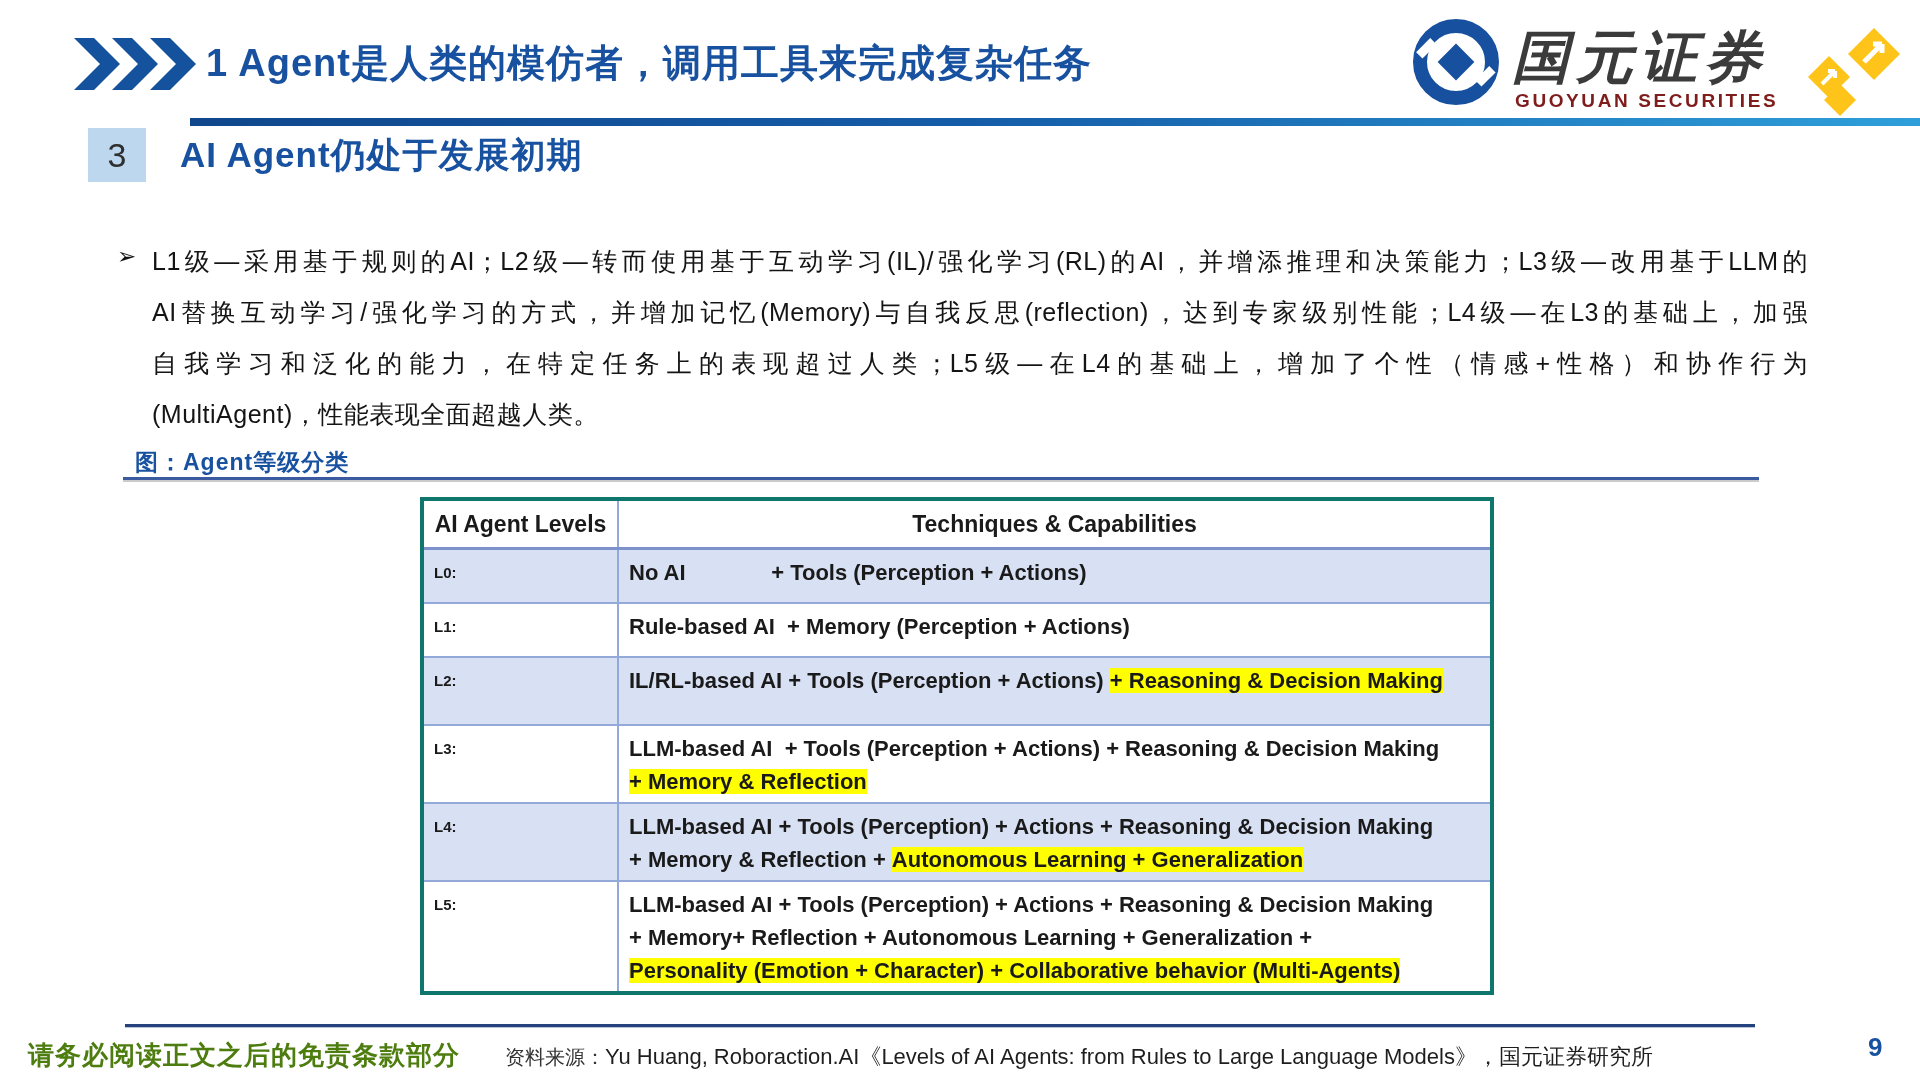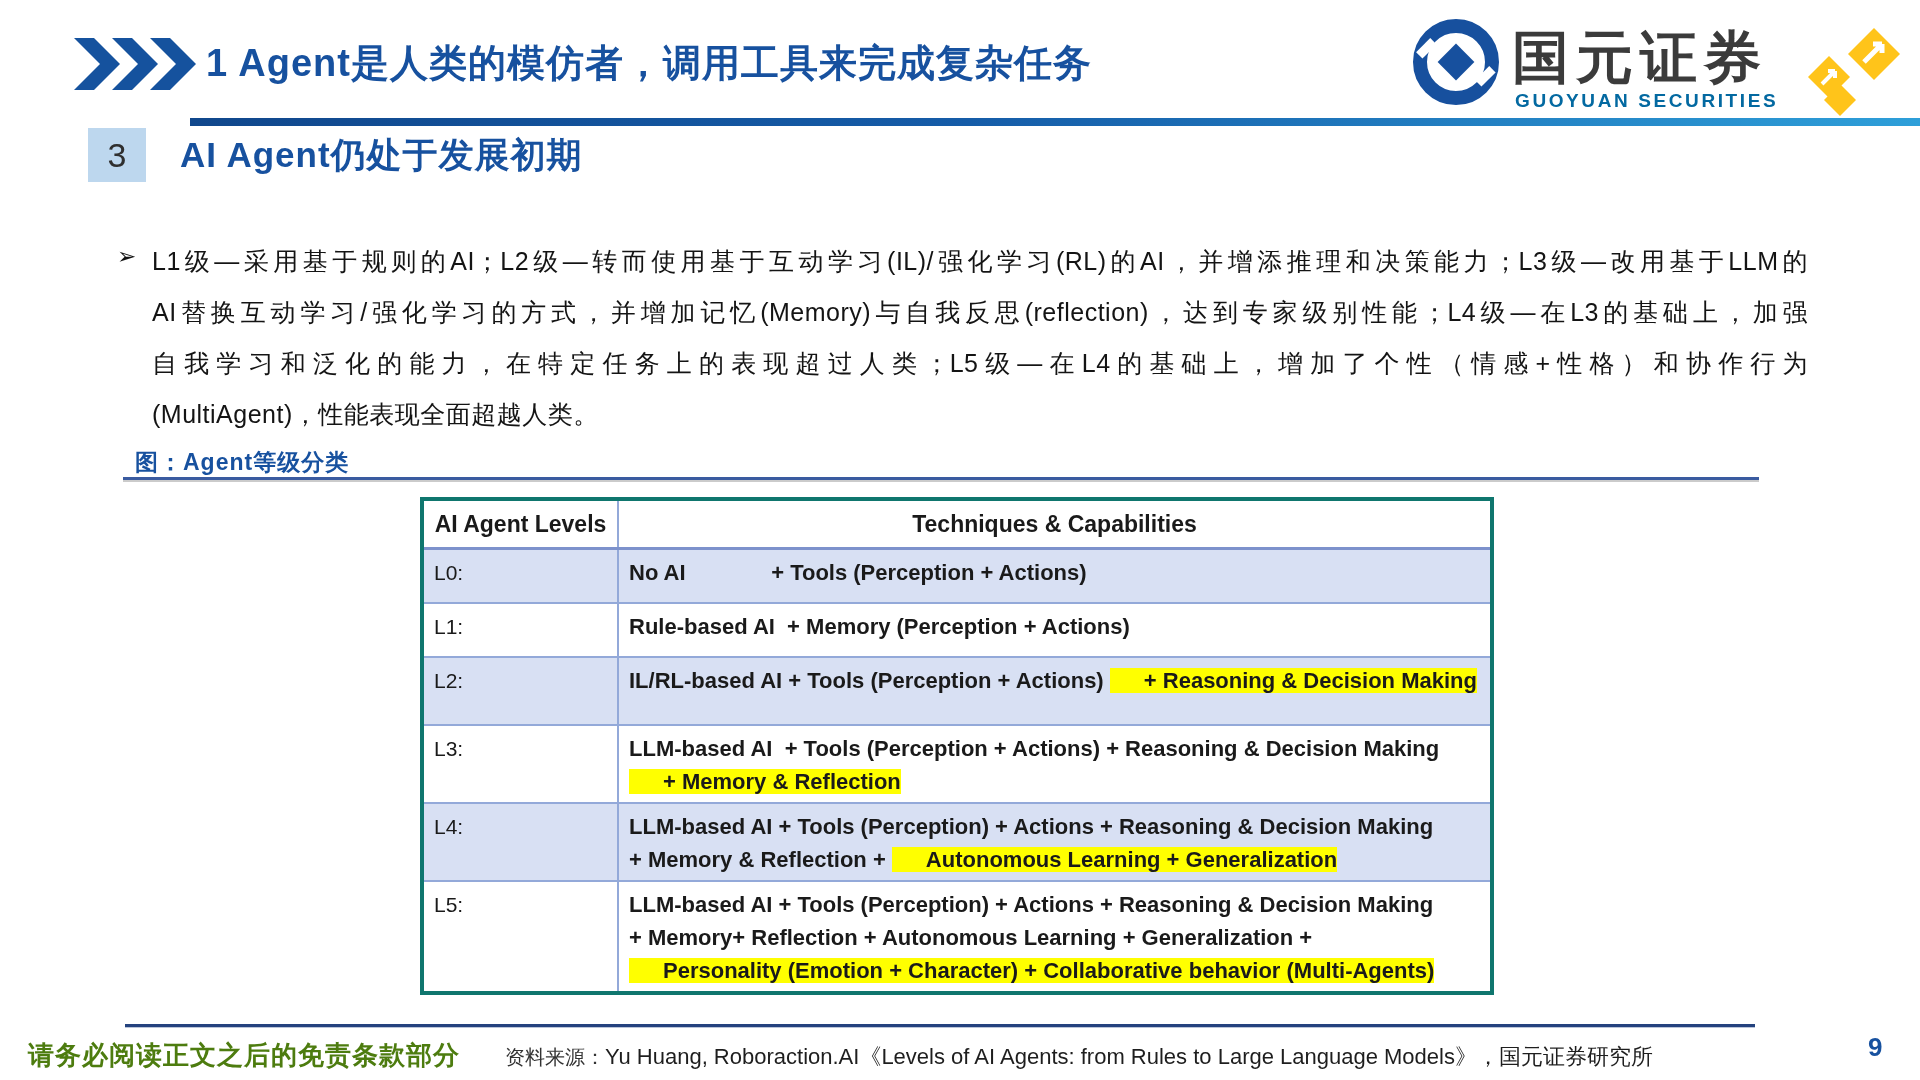--- a/index.html
+++ b/index.html
@@ -14,24 +14,24 @@
     font-size:38px;font-weight:bold;color:#17519F;letter-spacing:1px;white-space:nowrap;
   }
   .header-rule{
     position:absolute;left:190px;top:118px;width:1730px;height:8px;
     background:linear-gradient(90deg,#10478C 0%,#155CA8 45%,#2E9FD9 100%);
   }
   .logo{position:absolute;left:1408px;top:12px;width:500px;height:104px;}
   .logo-icon{position:absolute;left:4px;top:6px;width:88px;height:88px;}
   .logo-cn{
     position:absolute;left:104px;top:8px;font-size:57px;font-weight:900;color:#3B3B3B;
-    letter-spacing:7px;white-space:nowrap;
+    letter-spacing:7px;white-space:nowrap;font-style:italic;
   }
   .logo-en{
-    position:absolute;left:107px;top:78px;font-size:19px;font-weight:bold;color:#0369a1;
+    position:absolute;left:107px;top:78px;font-size:19px;font-weight:bold;color:#7f1d1d;
     letter-spacing:2.6px;white-space:nowrap;
   }
   .logo-diamonds{position:absolute;left:388px;top:0px;width:112px;height:104px;}
   
   .section-num{
     position:absolute;left:88px;top:128px;width:58px;height:54px;background:#BDD7EE;
     font-size:34px;color:#2F2F2F;display:flex;align-items:center;justify-content:center;
   }
   .section-title{
     position:absolute;left:180px;top:132px;font-size:35px;font-weight:bold;color:#17519F;
@@ -60,24 +60,24 @@
     table-layout:fixed;border:4px solid #0f766e;
   }
   .levels-table th,.levels-table td{
     border:2px solid #93A9D9;vertical-align:top;color:#1a1a1a;
   }
   .levels-table th{
     height:44px;background:#ffffff;font-size:23px;font-weight:bold;text-align:center;
     vertical-align:middle;border-bottom:3px solid #7D92CC;
   }
   .levels-table td{padding:6px 10px 4px 10px;font-size:22px;font-weight:600;line-height:33px;}
-  .levels-table td.lvl{font-weight:400;padding-left:10px;font-size:21px;}
+  .levels-table td.lvl{font-weight:700;padding-left:10px;font-size:15px;}
   .levels-table tr.blue td{background:#D8E0F3;}
   .cell-line{white-space:pre-wrap;}
-  .hl{background:#FFFF00;font-weight:700;padding-left:34px;}
+  .hl{background:#FFFF00;font-weight:700;}
   .rh58{height:54px;} .rh62{height:68px;} .rh84{height:72px;} .rh110{height:106px;margin-top:34px;}
   
   .footer-rule{
     position:absolute;left:125px;top:1024px;width:1630px;height:3px;background:#24427E;
     box-shadow:0 1px 0 rgba(120,140,180,.5);
   }
   .footer-disclaimer{
     position:absolute;left:28px;top:1038px;font-size:26px;font-weight:bold;color:#4d7c0f;
     letter-spacing:1px;white-space:nowrap;font-family:"Liberation Serif", serif;
   }

